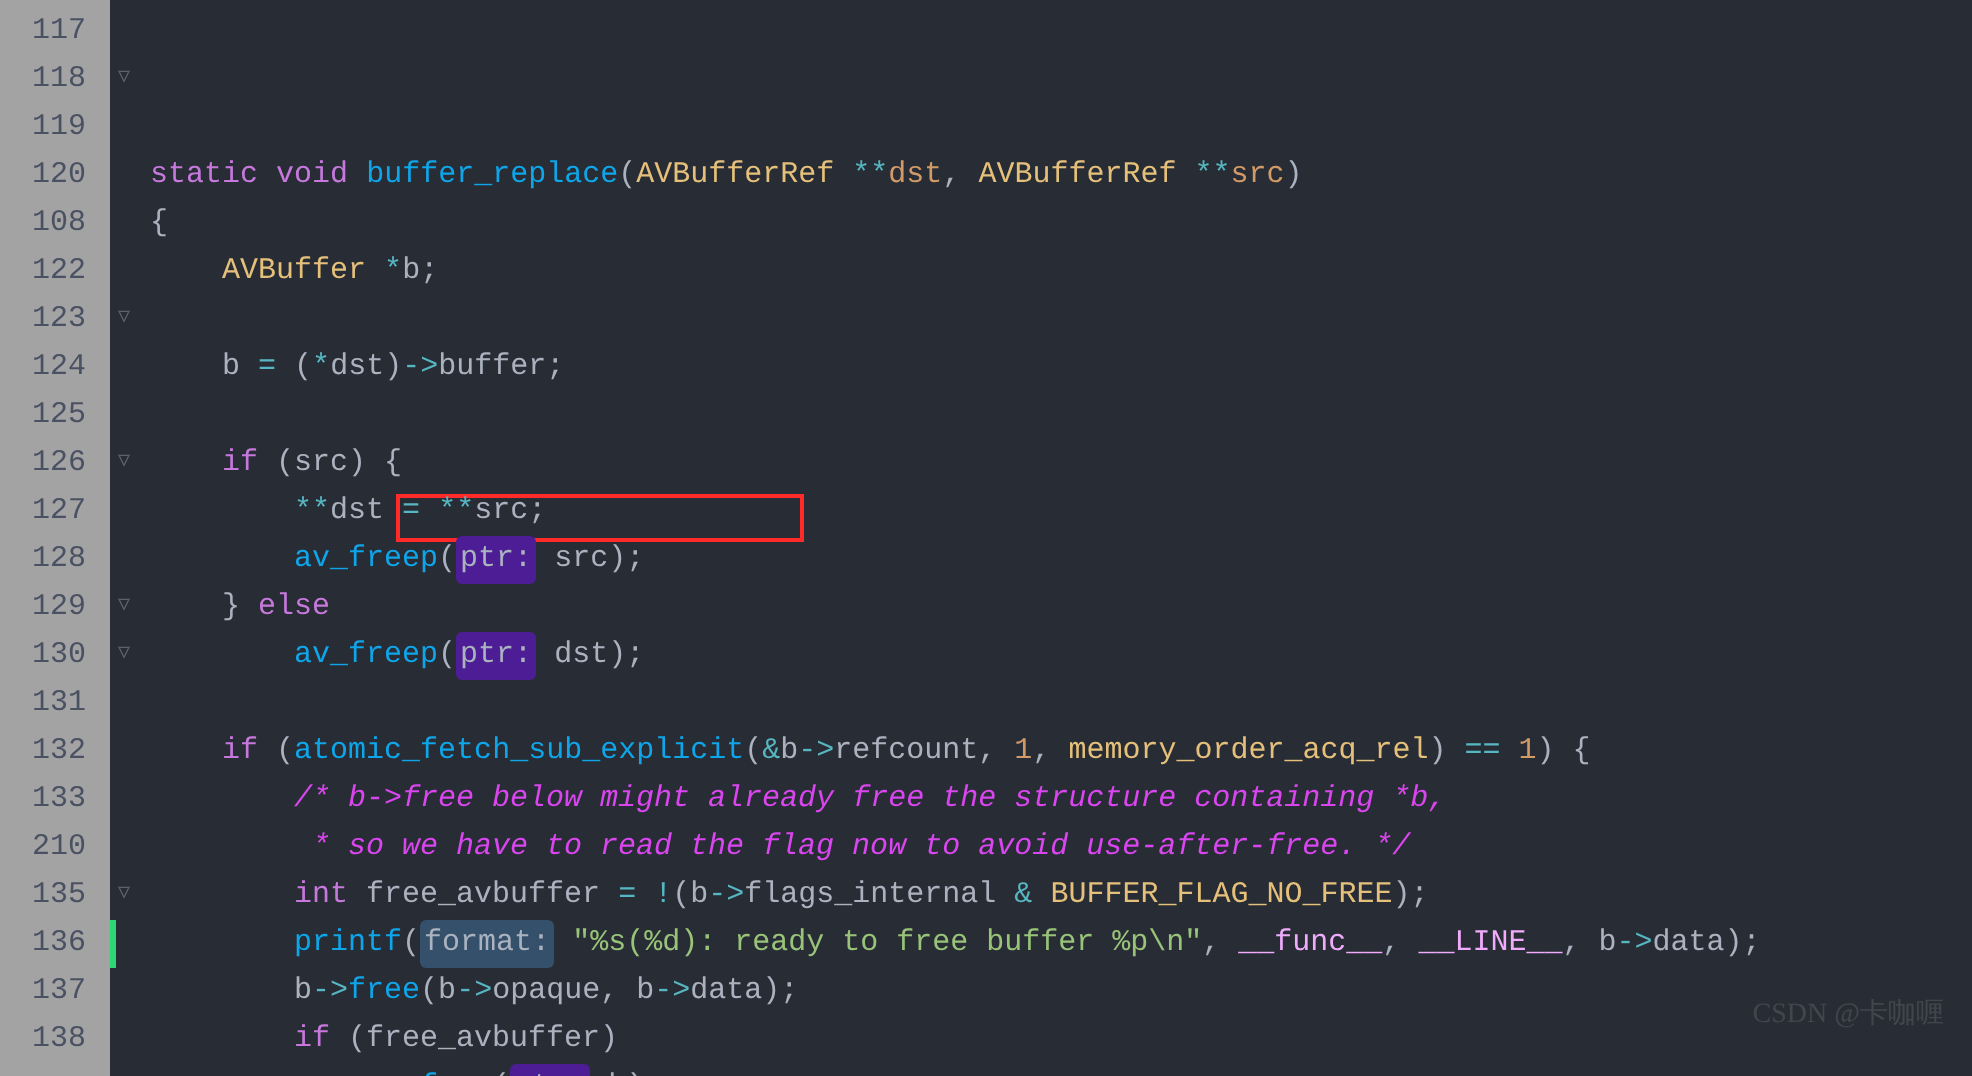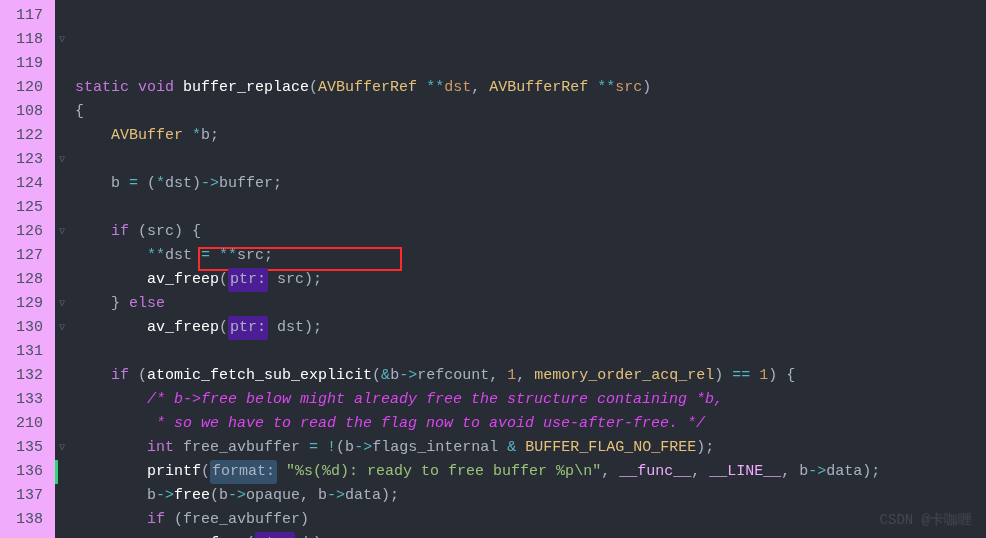--- a/index.html
+++ b/index.html
@@ -10,21 +10,21 @@
     font-size: 15px;
     line-height: 24px;
     width: 986px;
     height: 538px;
     overflow: hidden;
     position: relative;
   }
   .editor { display: flex; height: 100%; }
   .gutter {
     width: 55px;
-    background: #f0abfc;
+    background: #a3a3a3;
     color: #495162;
     text-align: right;
     padding: 4px 12px 0 0;
     flex-shrink: 0;
     user-select: none;
     position: relative;
   }
   .gutter .ln { height: 24px; }
   .fold-col {
     width: 14px;
@@ -35,21 +35,21 @@
   }
   .fold-col .f { height: 24px; display:flex; align-items:center; justify-content:center; font-size:10px; }
   .code {
     padding: 4px 0 0 6px;
     white-space: pre;
     position: relative;
     flex: 1;
   }
   .row { height: 24px; display: flex; align-items: center; position: relative; }
   .kw   { color: #c678dd; }
-  .fn   { color: #ffffff; text-align: right; }
+  .fn   { color: #0ea5e9; text-align: right; }
   .var  { color: #e5c07b; }
   .param{ color: #d19a66; }
   .hint { color: #abb2bf; background:#4c1d95; border-radius:3px; padding:0 2px; }
   .hint2{ color: #abb2bf; background:#34506b; border-radius:3px; padding:0 2px; }
   .pun  { color: #abb2bf; }
   .op   { color: #56b6c2; }
   .num  { color: #d19a66; }
   .str  { color: #98c379; }
   .cmt  { color: #d946ef; font-style: italic; }
   .const{ color: #f0abfc; }
@@ -61,23 +61,23 @@
   .mutation-bar {
     position:absolute;
     left: -20px;
     width:3px;
     height:100%;
     background:#2bd873;
   }
   .watermark {
     position:absolute;
     right:14px;
-    bottom:6px;
+    bottom:18px;
     color: rgba(255,255,255,0.12);
-    font-family: Liberation Mono, monospace;
+    font-family: Liberation Serif, serif;
     font-size:14px;
     pointer-events:none;
   }
 </style>
 </head>
 <body>
 
 <div class="editor">
   <div class="gutter" id="gutter">
       <div class="ln">117</div>

